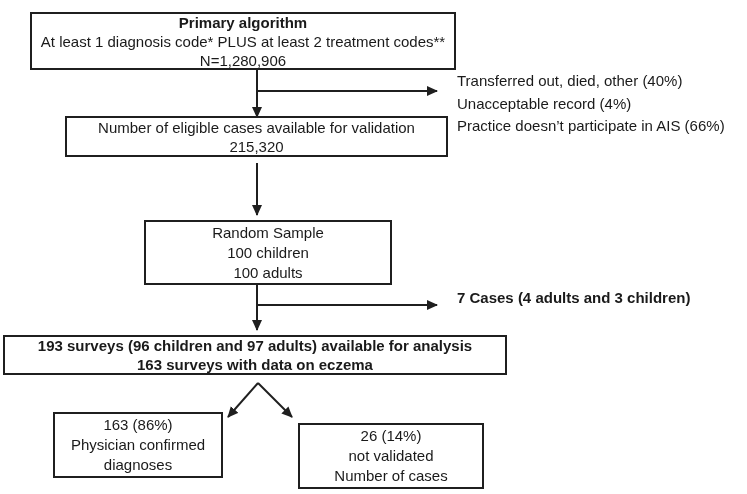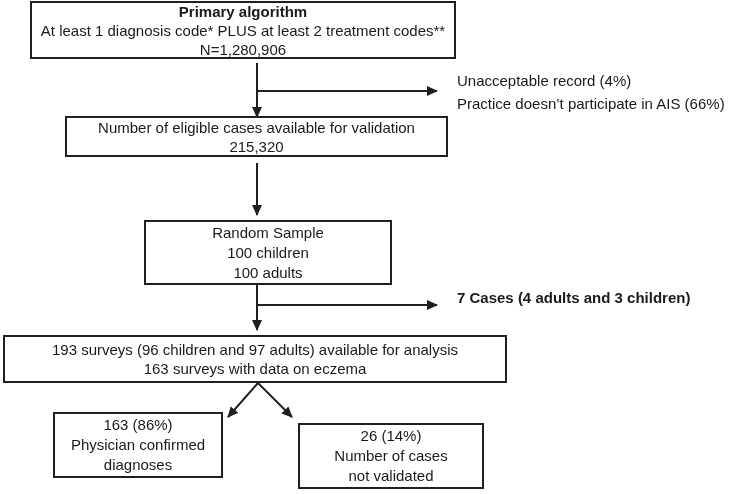--- a/index.html
+++ b/index.html
@@ -24,24 +24,24 @@
     background: #ffffff;
     display: flex;
     flex-direction: column;
     align-items: center;
     justify-content: center;
     text-align: center;
     font-size: 15px;
     line-height: 19px;
   }
   .box .bold { font-weight: bold; }
-  .box-primary      { left: 30px;  top: 1px;   width: 426px; height: 58px; }
+  .box-primary      { left: 30px;  top: 12px;   width: 426px; height: 58px; }
   .box-eligible     { left: 65px;  top: 116px; width: 383px; height: 41px; }
   .box-random       { left: 144px; top: 220px; width: 248px; height: 65px; line-height: 20px; }
-  .box-surveys      { left: 3px;   top: 335px; width: 504px; height: 48px; }
+  .box-surveys      { left: 3px;   top: 335px; width: 504px; height: 40px; font-weight: bold; }
   .box-confirmed    { left: 53px;  top: 412px; width: 170px; height: 66px; line-height: 20px; }
   .box-notvalidated { left: 298px; top: 423px; width: 186px; height: 66px; line-height: 20px; }
   .note {
     position: absolute;
     left: 457px;
     font-size: 15px;
     line-height: 22.5px;
     text-align: left;
     white-space: nowrap;
   }
@@ -91,25 +91,26 @@
   </div>
 
   <div class="box box-confirmed">
     <div>163 (86%)</div>
     <div>Physician confirmed</div>
     <div>diagnoses</div>
   </div>
 
   <div class="box box-notvalidated">
     <div>26 (14%)</div>
+    <div>not validated</div>
     <div>Number of cases</div>
-    <div>not validated</div>
   </div>
 
   <div class="note note-1">
+    <div>Transferred out, died, other (40%)</div>
     <div>Unacceptable record (4%)</div>
     <div>Practice doesn’t participate in AIS (66%)</div>
   </div>
 
   <div class="note note-2">
     <div>7 Cases (4 adults and 3 children)</div>
   </div>
 
 </div>
 

